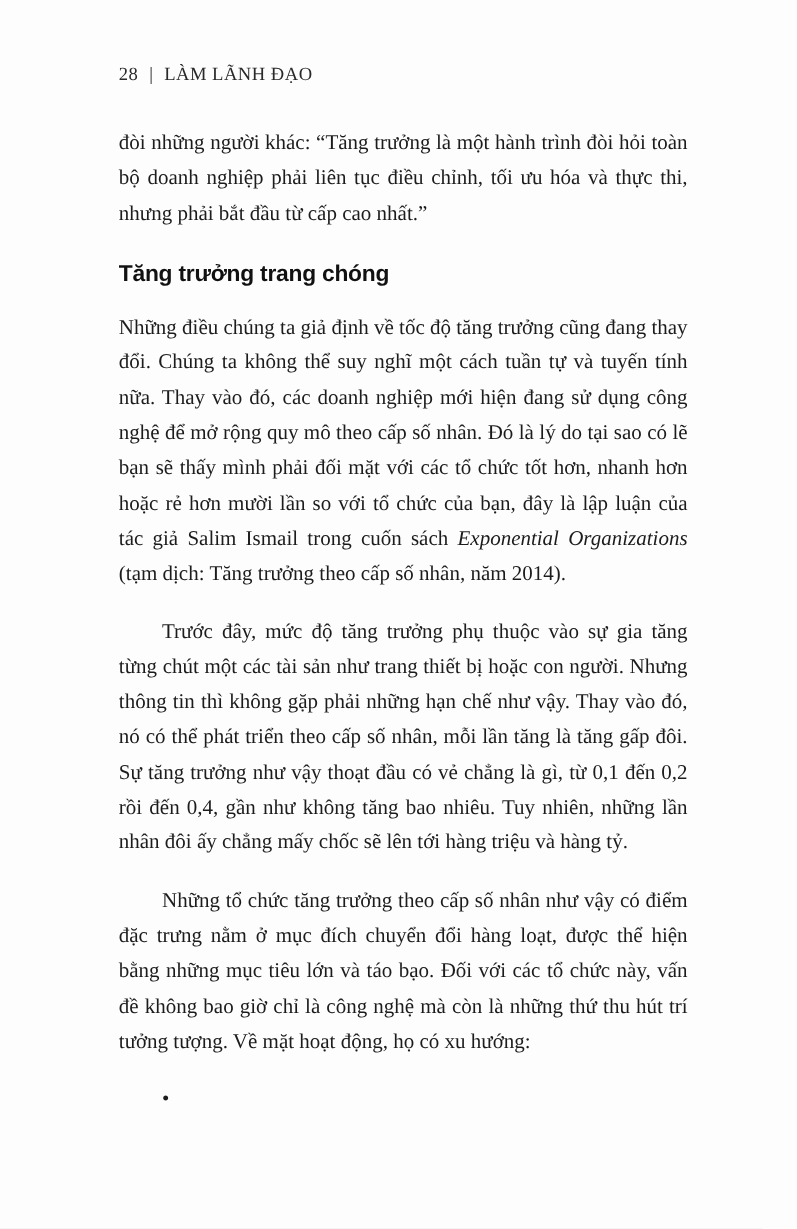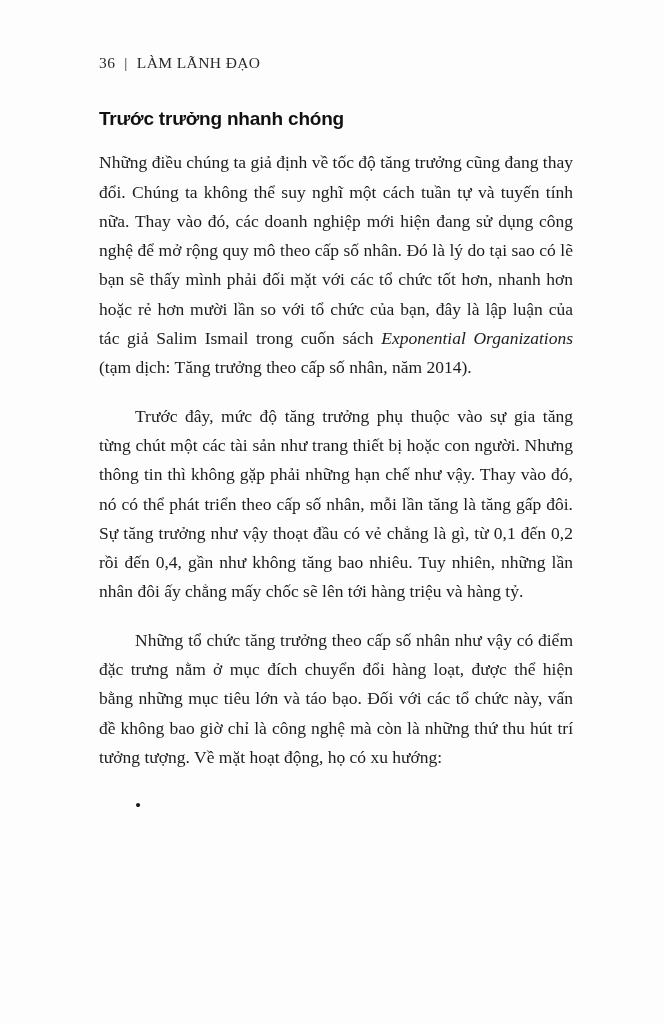--- a/index.html
+++ b/index.html
@@ -68,27 +68,28 @@
     left: 36px;
     top: 0;
   }
 </style>
 </head>
 <body>
 
 <div class="page">
 
   <header class="page-header">
-    <span>36</span><span class="sep">|</span><span>LÀM LÃNH ĐẠO</span>
+    <span>28</span><span class="sep">|</span><span>LÀM LÃNH ĐẠO</span>
   </header>
 
   <main class="body-text">
 
+    <p class="para">đòi những người khác: “Tăng trưởng là một hành trình đòi hỏi toàn bộ doanh nghiệp phải liên tục điều chỉnh, tối ưu hóa và thực thi, nhưng phải bắt đầu từ cấp cao nhất.”</p>
 
-    <h2 class="section-heading">Trước trưởng nhanh chóng</h2>
+    <h2 class="section-heading">Tăng trưởng trang chóng</h2>
 
     <p class="para"><span>Những điều chúng ta giả định về tốc độ tăng trưởng cũng đang thay đổi. Chúng ta không thể suy nghĩ một cách tuần tự và tuyến tính nữa. Thay vào đó, các doanh nghiệp mới hiện đang sử dụng công nghệ để mở rộng quy mô theo cấp số nhân. Đó là lý do tại sao có lẽ bạn sẽ thấy mình phải đối mặt với các tổ chức tốt hơn, nhanh hơn hoặc rẻ hơn mười lần so với tổ chức của bạn, đây là lập luận của tác giả Salim Ismail trong cuốn sách </span><em class="book-title-italic">Exponential Organizations</em><span> (tạm dịch: Tăng trưởng theo cấp số nhân, năm 2014).</span></p>
 
     <p class="para indent">Trước đây, mức độ tăng trưởng phụ thuộc vào sự gia tăng từng chút một các tài sản như trang thiết bị hoặc con người. Nhưng thông tin thì không gặp phải những hạn chế như vậy. Thay vào đó, nó có thể phát triển theo cấp số nhân, mỗi lần tăng là tăng gấp đôi. Sự tăng trưởng như vậy thoạt đầu có vẻ chẳng là gì, từ 0,1 đến 0,2 rồi đến 0,4, gần như không tăng bao nhiêu. Tuy nhiên, những lần nhân đôi ấy chẳng mấy chốc sẽ lên tới hàng triệu và hàng tỷ.</p>
 
     <p class="para indent">Những tổ chức tăng trưởng theo cấp số nhân như vậy có điểm đặc trưng nằm ở mục đích chuyển đổi hàng loạt, được thể hiện bằng những mục tiêu lớn và táo bạo. Đối với các tổ chức này, vấn đề không bao giờ chỉ là công nghệ mà còn là những thứ thu hút trí tưởng tượng. Về mặt hoạt động, họ có xu hướng:</p>
 
     <ul class="bullets">
       <li>
         <span class="marker">•</span>

